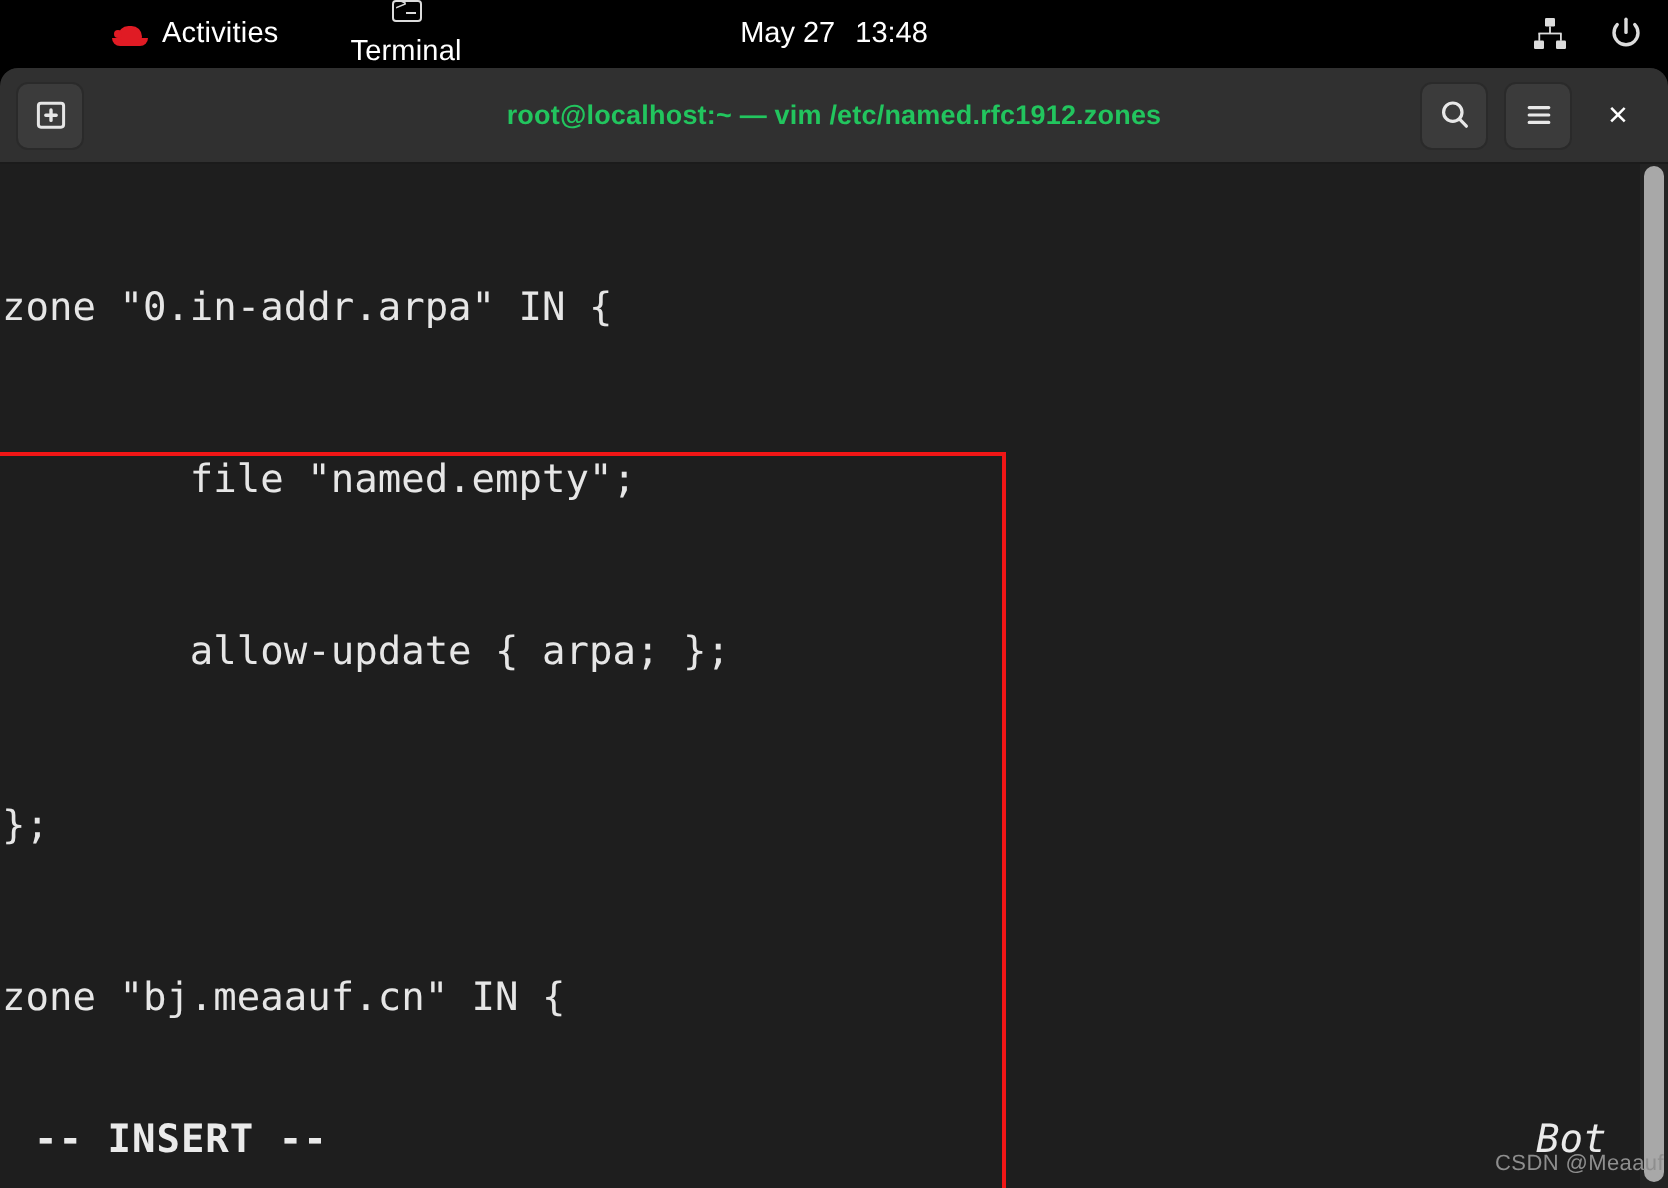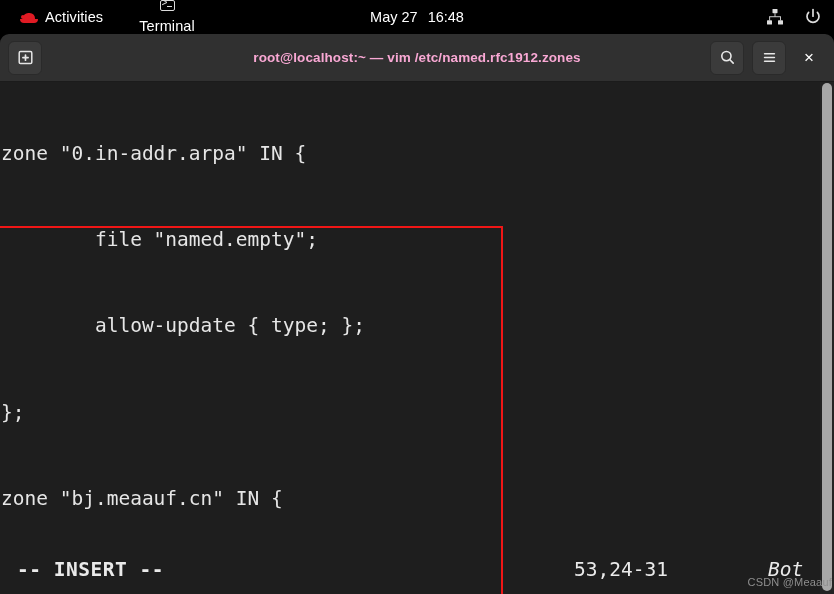--- a/index.html
+++ b/index.html
@@ -10,21 +10,21 @@
     overflow: hidden;
     font-family: "Liberation Sans", sans-serif;
   }
 
   
   #topbar {
     position: absolute; left: 0; top: 0;
     width: 834px; height: 34px;
     background: #000;
     display: flex; align-items: center;
-    color: #e8e8e8; font-size: 14.5px;
+    color: #e8e8e8; font-size: 14.5px; padding-left: 36px;
   }
   #topbar .tb-item {
     display: flex; align-items: center; gap: 7px;
     height: 34px; padding: 0 8px;
     cursor: default;
   }
   #activities-group { margin-left: 12px; }
   #terminal-group { margin-left: 20px; flex-direction: column; }
   .tb-label { font-size: 14.5px; color: #ffffff; letter-spacing: .1px; }
 
@@ -83,21 +83,21 @@
     position: relative;
     height: 48px;
     background: #303030;
     border-bottom: 1px solid #1b1b1b;
     border-radius: 9px 9px 0 0;
     display: flex; align-items: center;
   }
   #window-title {
     position: absolute; left: 0; right: 0; top: 0; height: 47px;
     display: flex; align-items: center; justify-content: center;
-    font-size: 13.5px; color: #f9a8d4; font-weight: bold;
+    font-size: 13.5px; color: #22c55e; font-weight: bold;
     pointer-events: none; letter-spacing: .1px;
   }
   .tb-btn {
     width: 34px; height: 34px; border-radius: 6px;
     background: #3b3b3b; border: 1px solid #2a2a2a;
     display: flex; align-items: center; justify-content: center;
     z-index: 3; cursor: pointer;
   }
   #new-tab-btn { margin-left: 8px; }
   #titlebar-right {
@@ -177,21 +177,21 @@
     <span class="tb-label">Activities</span>
   </div>
 
   <div class="tb-item" id="terminal-group">
     <span class="term-icon"></span>
     <span class="tb-label">Terminal</span>
   </div>
 
   <div id="clock">
     <span>May 27</span>
-    <span>16:48</span>
+    <span>13:48</span>
   </div>
 
   <div id="topbar-right">
     <span>
       <svg class="sys-icon" viewBox="0 0 18 18" fill="#dcdcdc">
         <rect x="6.5" y="1" width="5" height="4.2" rx="0.6"></rect>
         <rect x="1" y="12.3" width="5" height="4.2" rx="0.6"></rect>
         <rect x="12" y="12.3" width="5" height="4.2" rx="0.6"></rect>
         <rect x="8.55" y="5.2" width="0.9" height="3.5"></rect>
         <rect x="3.2" y="8.3" width="11.6" height="0.9"></rect>
@@ -235,21 +235,21 @@
       </div>
       <button id="close-btn">×</button>
     </div>
   </div>
 
   <div id="terminal">
 
     <div id="screen">
       <div class="line">zone "0.in-addr.arpa" IN {</div>
       <div class="line">        file "named.empty";</div>
-      <div class="line">        allow-update { type; };</div>
+      <div class="line">        allow-update { arpa; };</div>
       <div class="line">};</div>
       <div class="line">zone "bj.meaauf.cn" IN {</div>
       
       
       
       
       
       
       
       
@@ -258,19 +258,18 @@
     </div>
 
     <div id="red-box" style="border-color: rgb(240, 22, 22);"></div>
 
     <div id="scrollbar-track">
       <div id="scrollbar-thumb"></div>
     </div>
 
     <div id="statusline">
       <span id="mode-indicator">-- INSERT --</span>
-      <span id="ruler">53,24-31</span>
       <span id="file-percent">Bot</span>
       <span id="watermark">CSDN @Meaauf</span>
     </div>
 
   </div>
 </div>
 
 </body></html>

